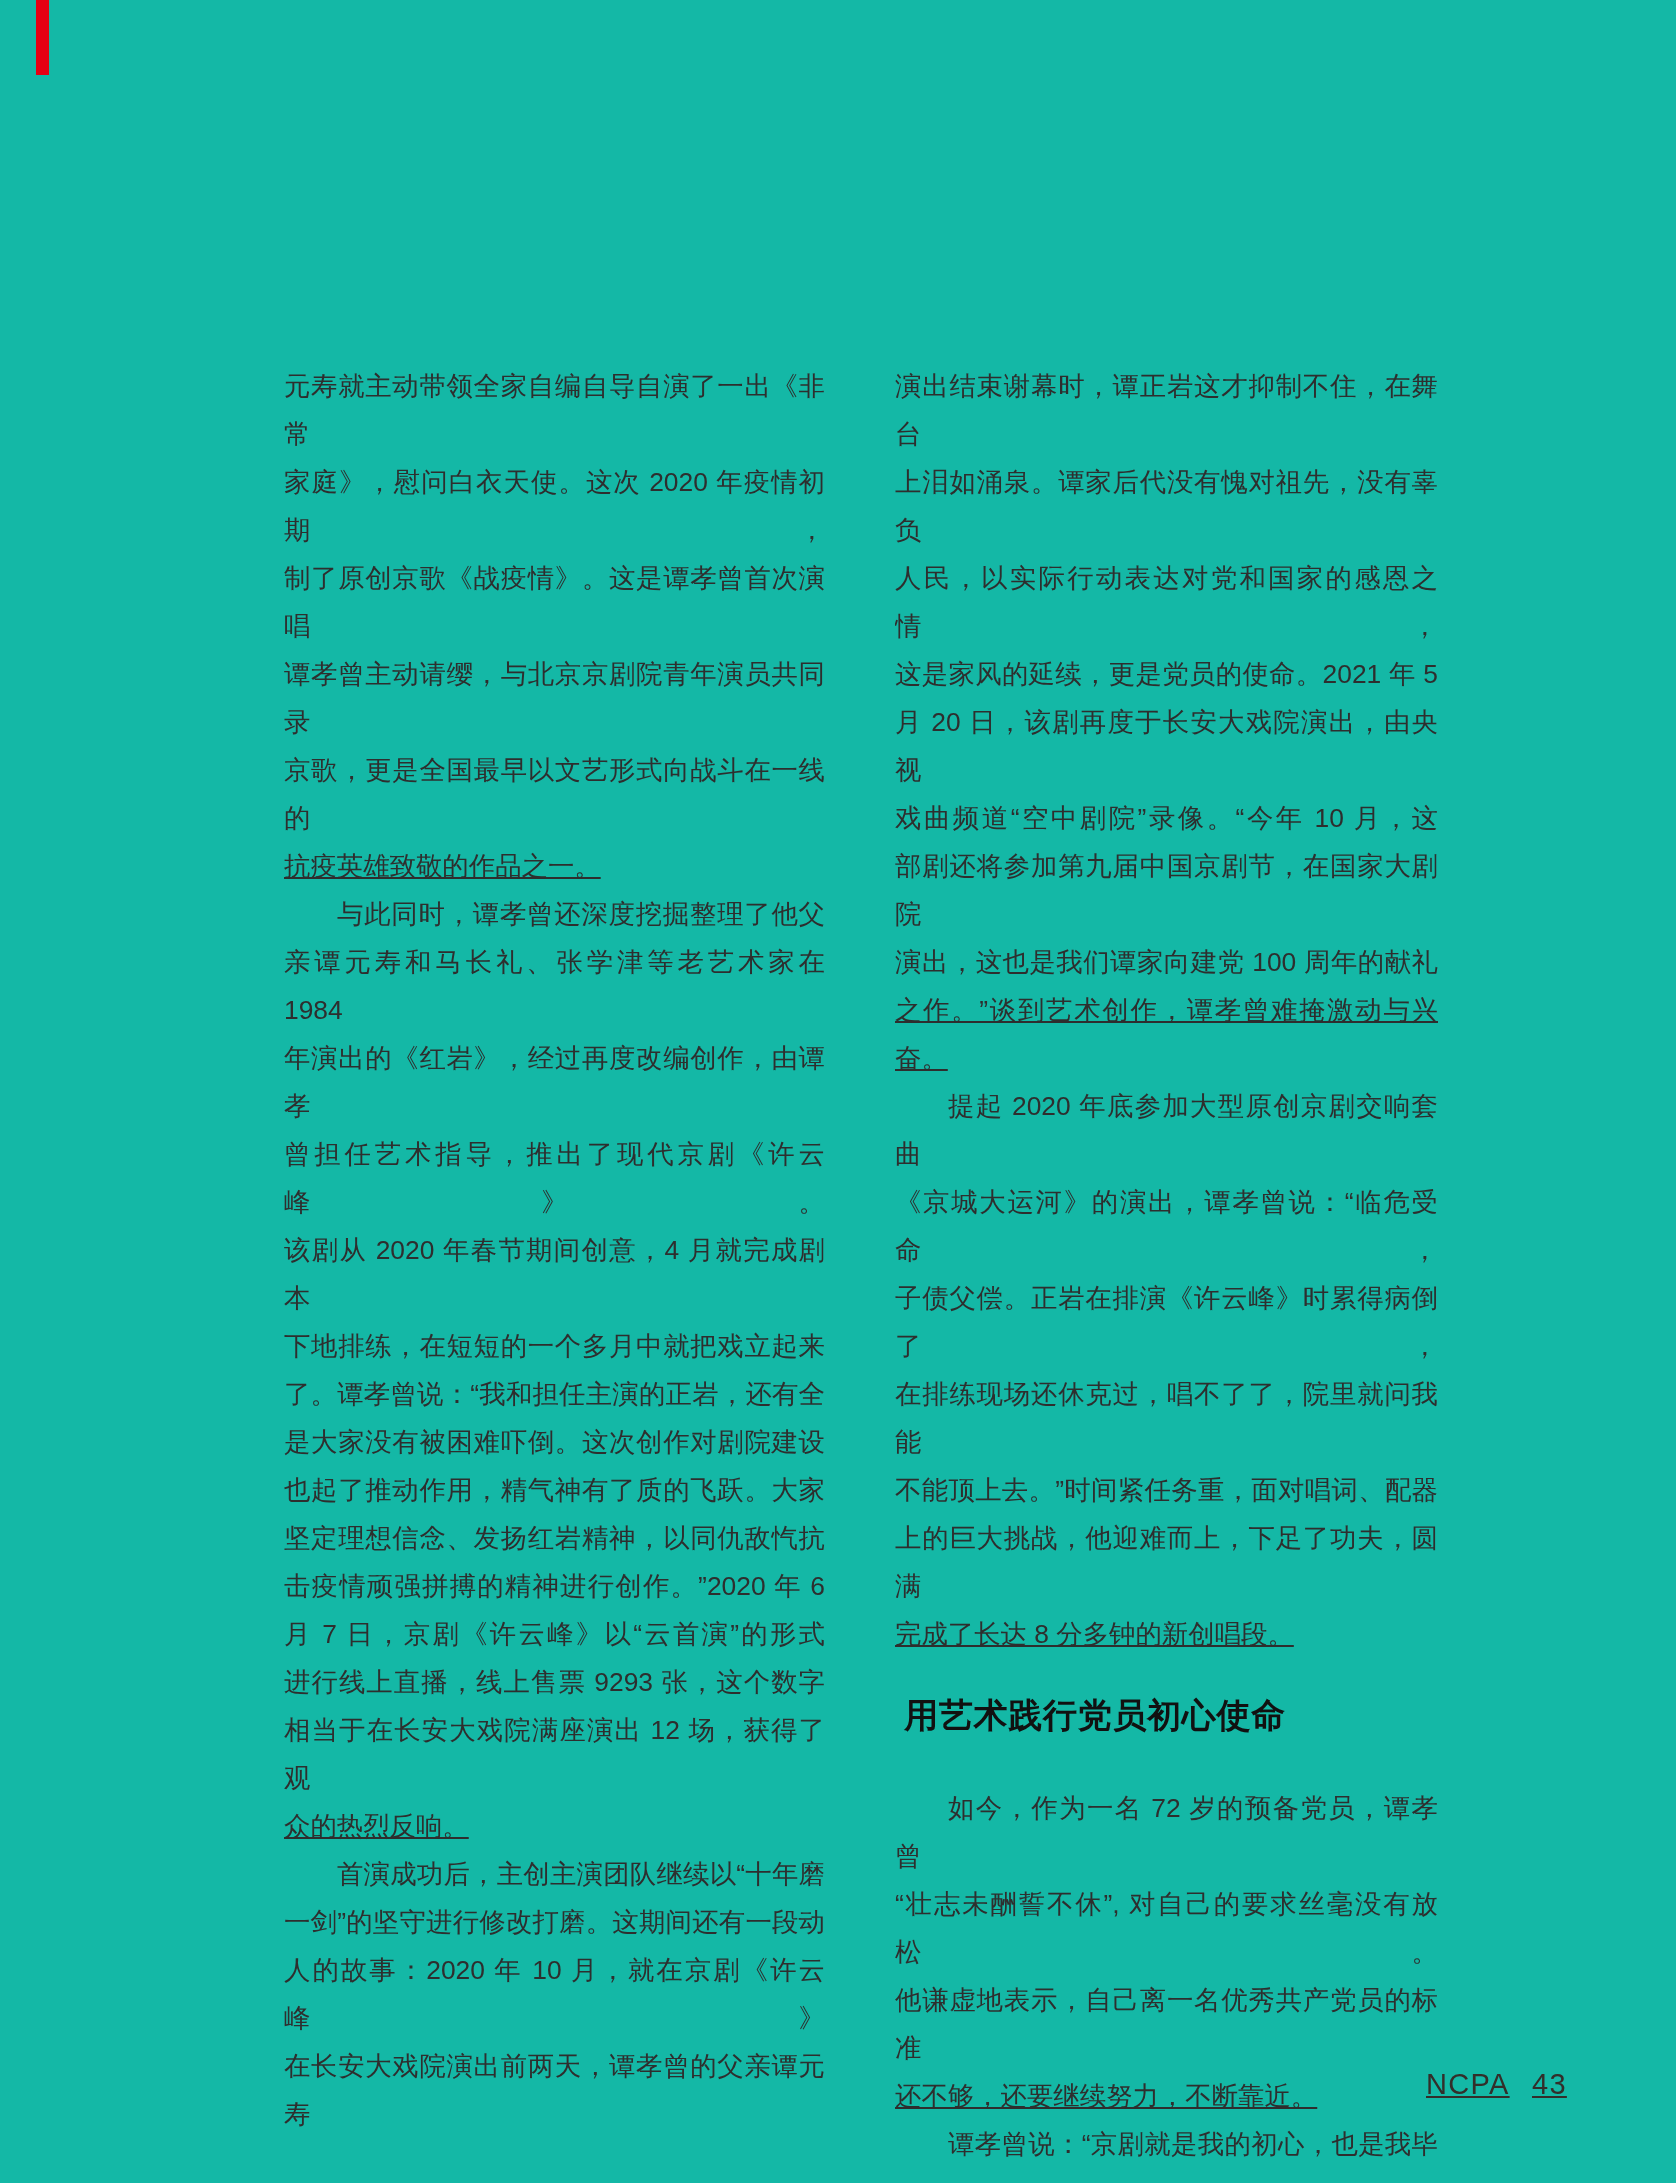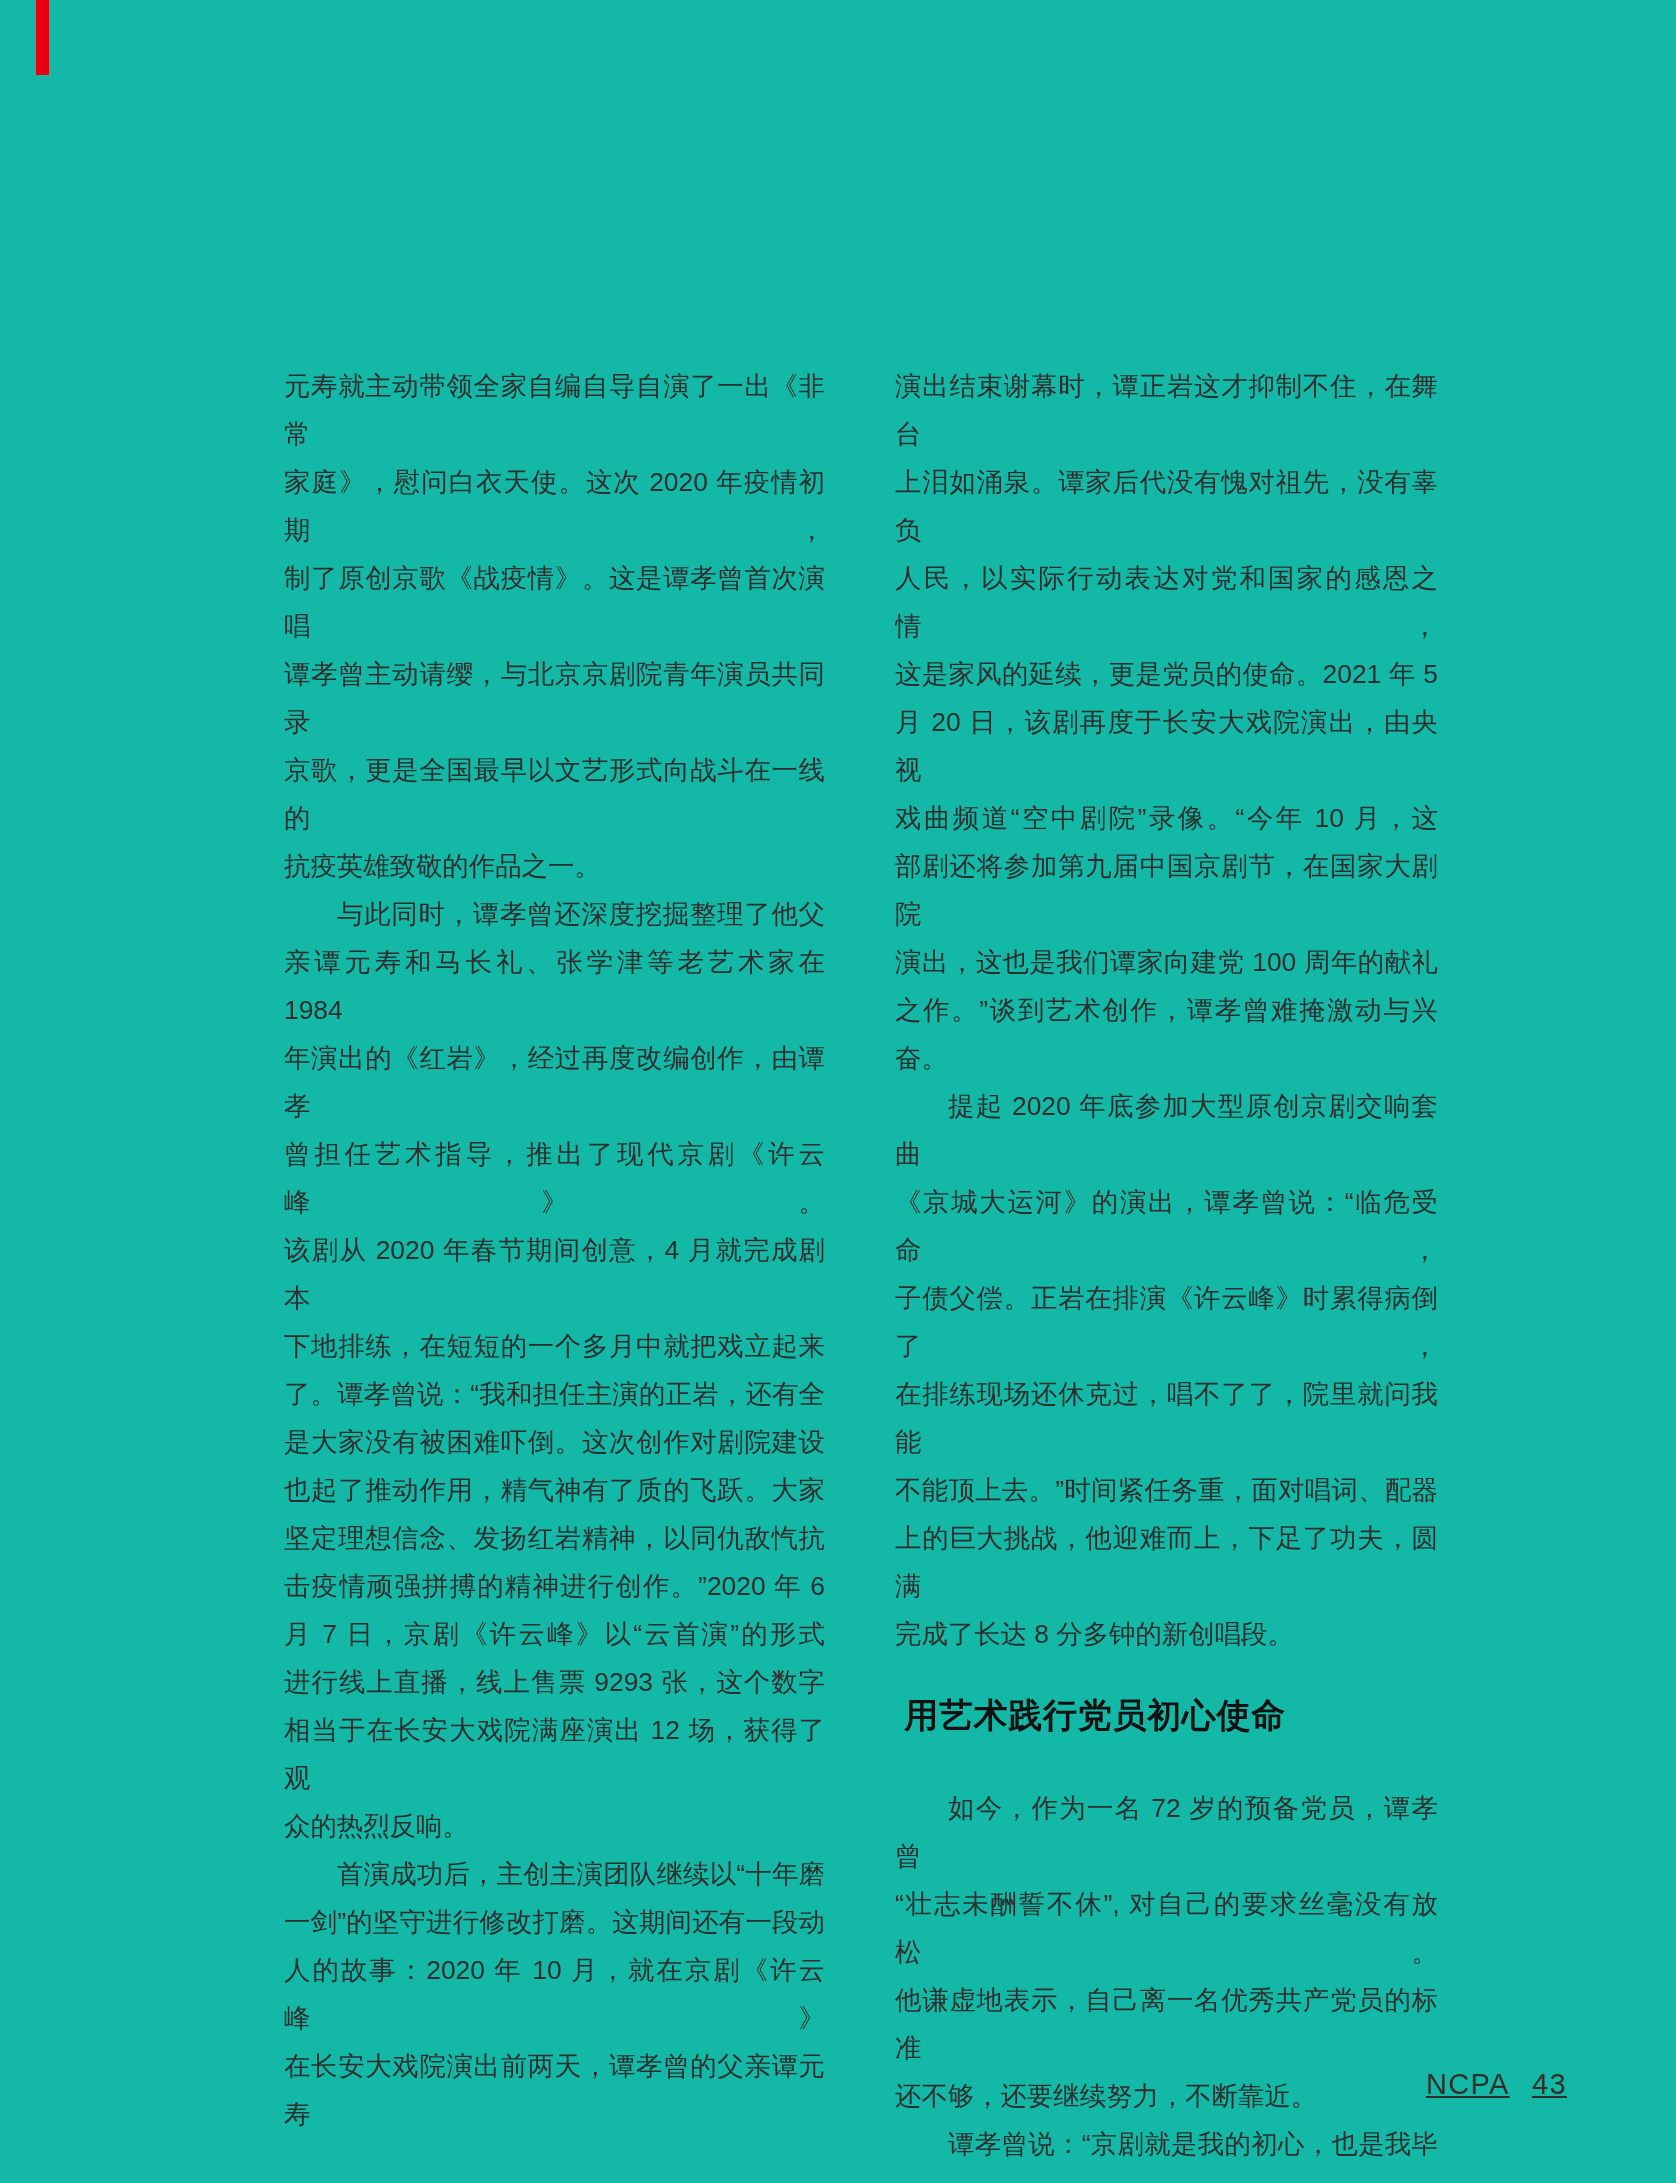--- a/index.html
+++ b/index.html
@@ -18,21 +18,21 @@
   .col-left{left:284px;width:541px;}
   .col-right{left:895px;width:543px;}
 
   .para{margin:0;}
   .tline{
     text-align:justify;
     text-align-last:justify;
     text-justify:auto;
     overflow:hidden;
   }
-  .tline.end{text-align-last:left;}
+  .tline.end{text-align-last:left;text-decoration:underline;}
   .para.ind .tline:first-child{text-indent:53px;}
 
   .heading{
     font-weight:bold;
     font-size:34px;
     line-height:38px;
     color:#111111;
     padding-left:9.2px;
     margin-top:38px;
     margin-bottom:50px;

